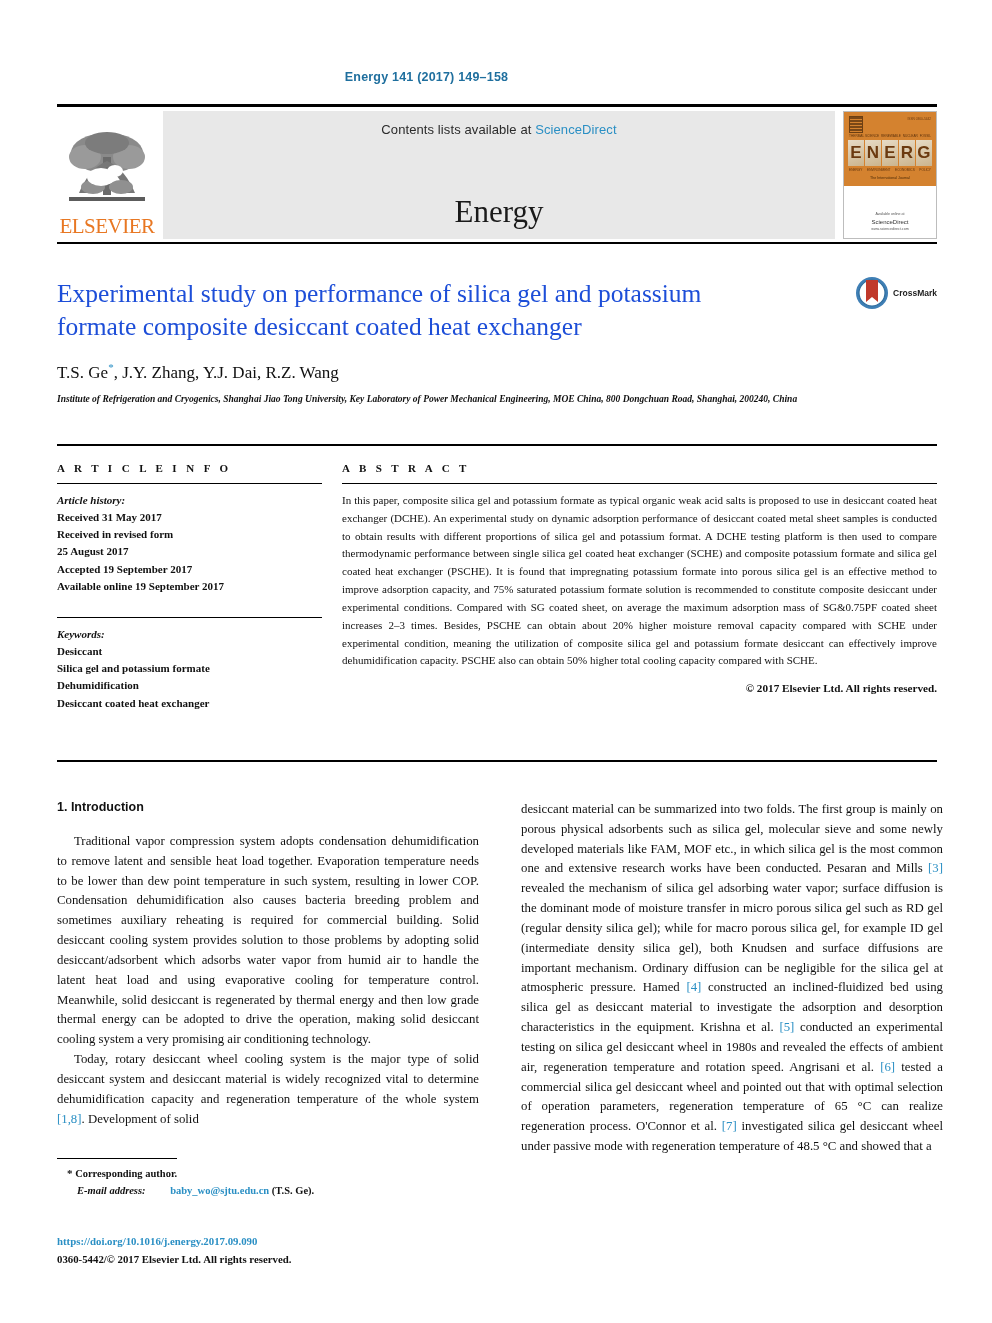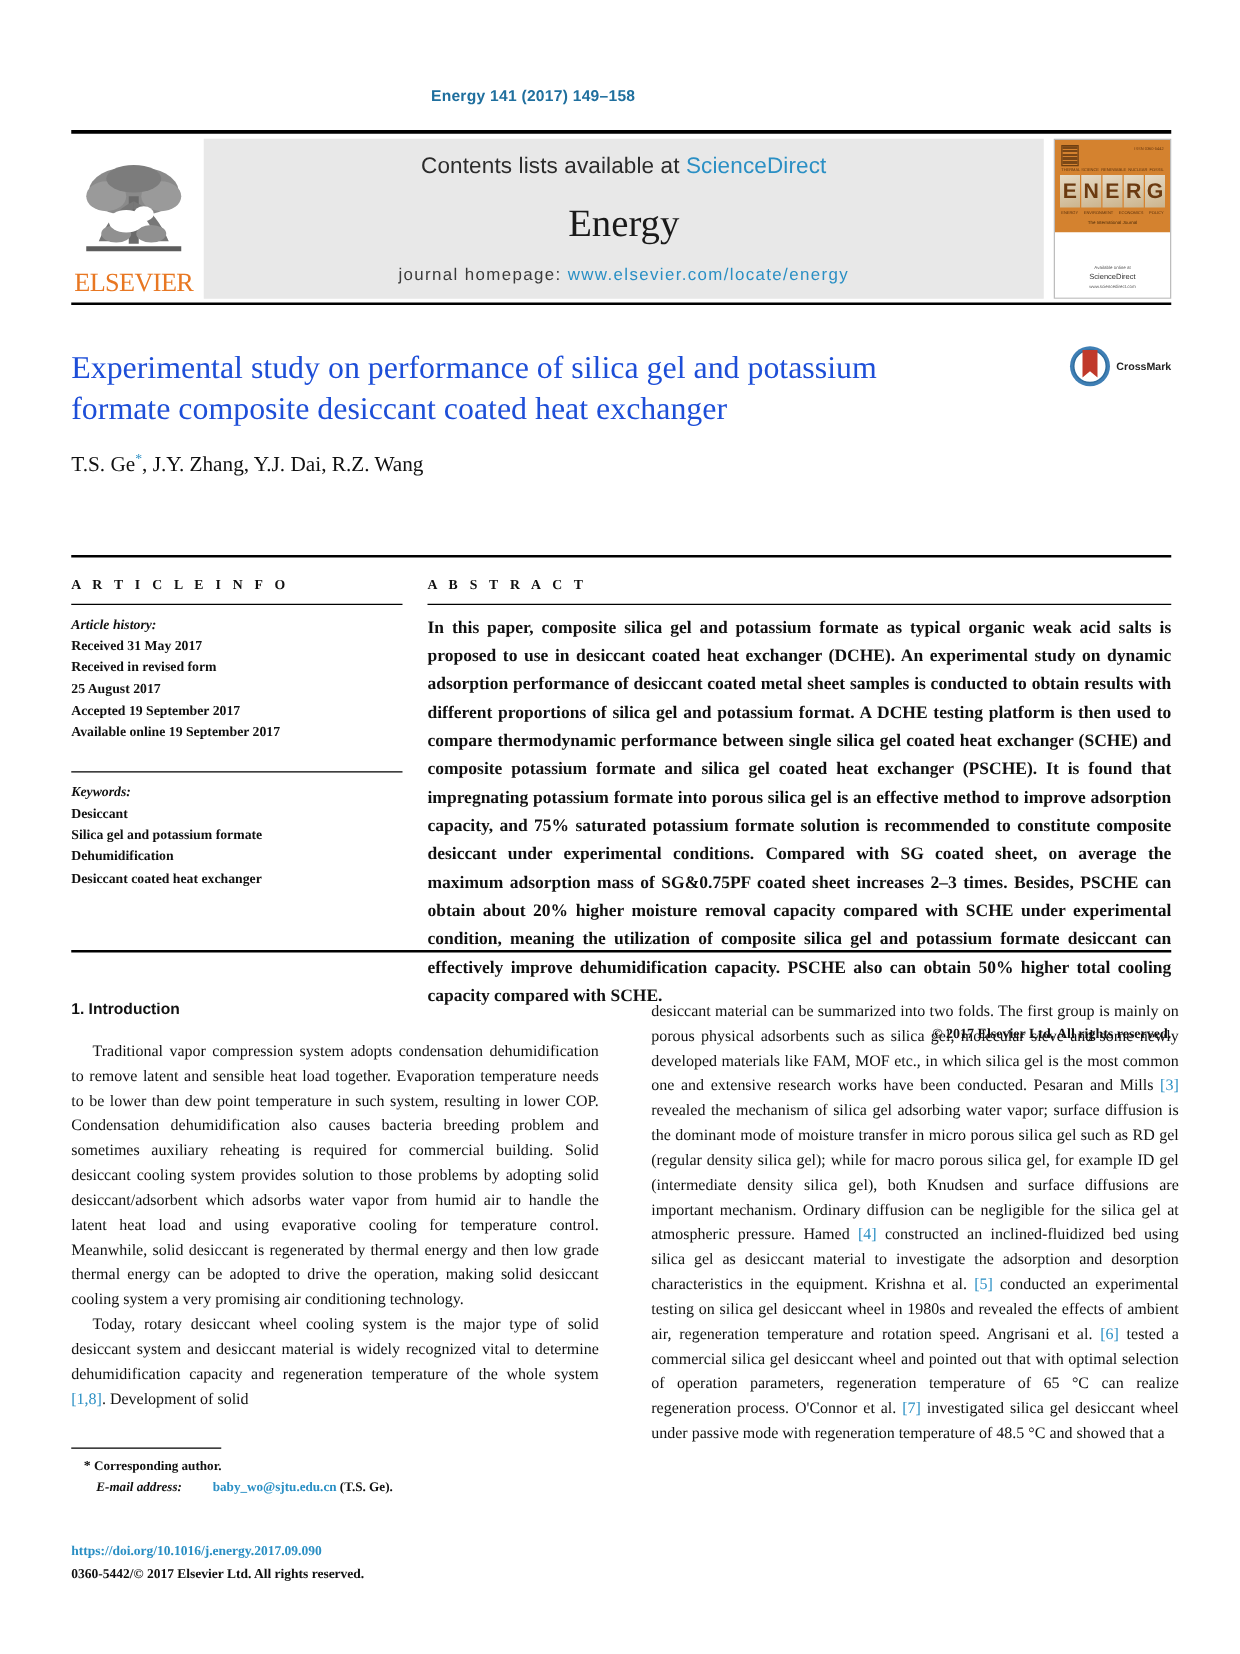--- a/index.html
+++ b/index.html
@@ -77,21 +77,21 @@
     margin-right: 8px;
     position: relative;
     display: flex;
     flex-direction: column;
     justify-content: space-between;
     padding: 11px 0 12px 0;
   }
   .contents-line {
     text-align: center;
     font-family: "Liberation Sans", sans-serif;
-    font-size: 18px;
+    font-size: 13px;
     color: #2b2b2b;
     letter-spacing: .1px;
   }
   .contents-line .sd { color: #2a8fc4; }
   .journal-name {
     text-align: center;
     font-family: "Liberation Serif", serif;
     font-size: 31px;
     color: #1a1a1a;
     line-height: 1;
@@ -276,25 +276,25 @@
     line-height: 1.56;
     color: #111;
     font-weight: bold;
   }
   .info-body .it { font-style: italic; }
   .kw-block { margin-top: 22px; }
   .kw-rule { border-top: 1.5px solid #000; margin-bottom: 8px; }
 
   .abstract-body {
     font-family: "Liberation Serif", serif;
-    font-size: 14px;
+    font-size: 11px;
     line-height: 1.62;
     text-align: justify;
     color: #111;
-    font-weight: bold;
+    font-weight: normal;
   }
   .copyright {
     text-align: right;
     font-family: "Liberation Serif", serif;
     font-size: 11.2px;
     margin-top: 12px;
     color: #111;
     font-weight: bold;
   }
 
@@ -397,23 +397,20 @@
           <ellipse cx="52" cy="44" rx="8" ry="6" fill="#fff"></ellipse>
         </svg>
         <div class="elsevier-word">ELSEVIER</div>
       </div>
 
       <div class="banner-center">
         <div class="contents-line">
           <span>Contents lists available at </span><span class="sd">ScienceDirect</span>
         </div>
         <div class="journal-name">Energy</div>
-        <div class="homepage-line">
-          <span class="hp-label">journal homepage: </span><span class="hp-url">www.elsevier.com/locate/energy</span>
-        </div>
       </div>
 
       <div class="cover-thumb">
         <div class="cover-top">
           <div class="cover-badge"></div>
           <div class="cover-issue">ISSN 0360-5442</div>
           <div class="cover-kicker">
             <span>THERMAL SCIENCE</span>
             <span>RENEWABLE</span>
             <span>NUCLEAR</span>
@@ -444,20 +441,21 @@
       </div>
 
     </div>
   </div>
 
   <div class="title-block">
     <div class="paper-title">Experimental study on performance of silica gel and potassium formate composite desiccant coated heat exchanger</div>
     <div class="authors">
       <span>T.S. Ge</span><sup>*</sup><span>, J.Y. Zhang, Y.J. Dai, R.Z. Wang</span>
     </div>
+    <div class="affiliation">Institute of Refrigeration and Cryogenics, Shanghai Jiao Tong University, Key Laboratory of Power Mechanical Engineering, MOE China, 800 Dongchuan Road, Shanghai, 200240, China</div>
 
     <div class="crossmark">
       <svg width="34" height="34" viewBox="0 0 34 34">
         <circle cx="17" cy="17" r="16" fill="#3f7fb5"></circle>
         <circle cx="17" cy="17" r="13" fill="#ffffff"></circle>
         <circle cx="17" cy="17" r="13" fill="none" stroke="#2f6d9e" stroke-width="1.2"></circle>
         <path d="M11 4 L23 4 L23 26 L17 21 L11 26 Z" fill="#c0392b"></path>
       </svg>
       <span class="crossmark-label">CrossMark</span>
     </div>

